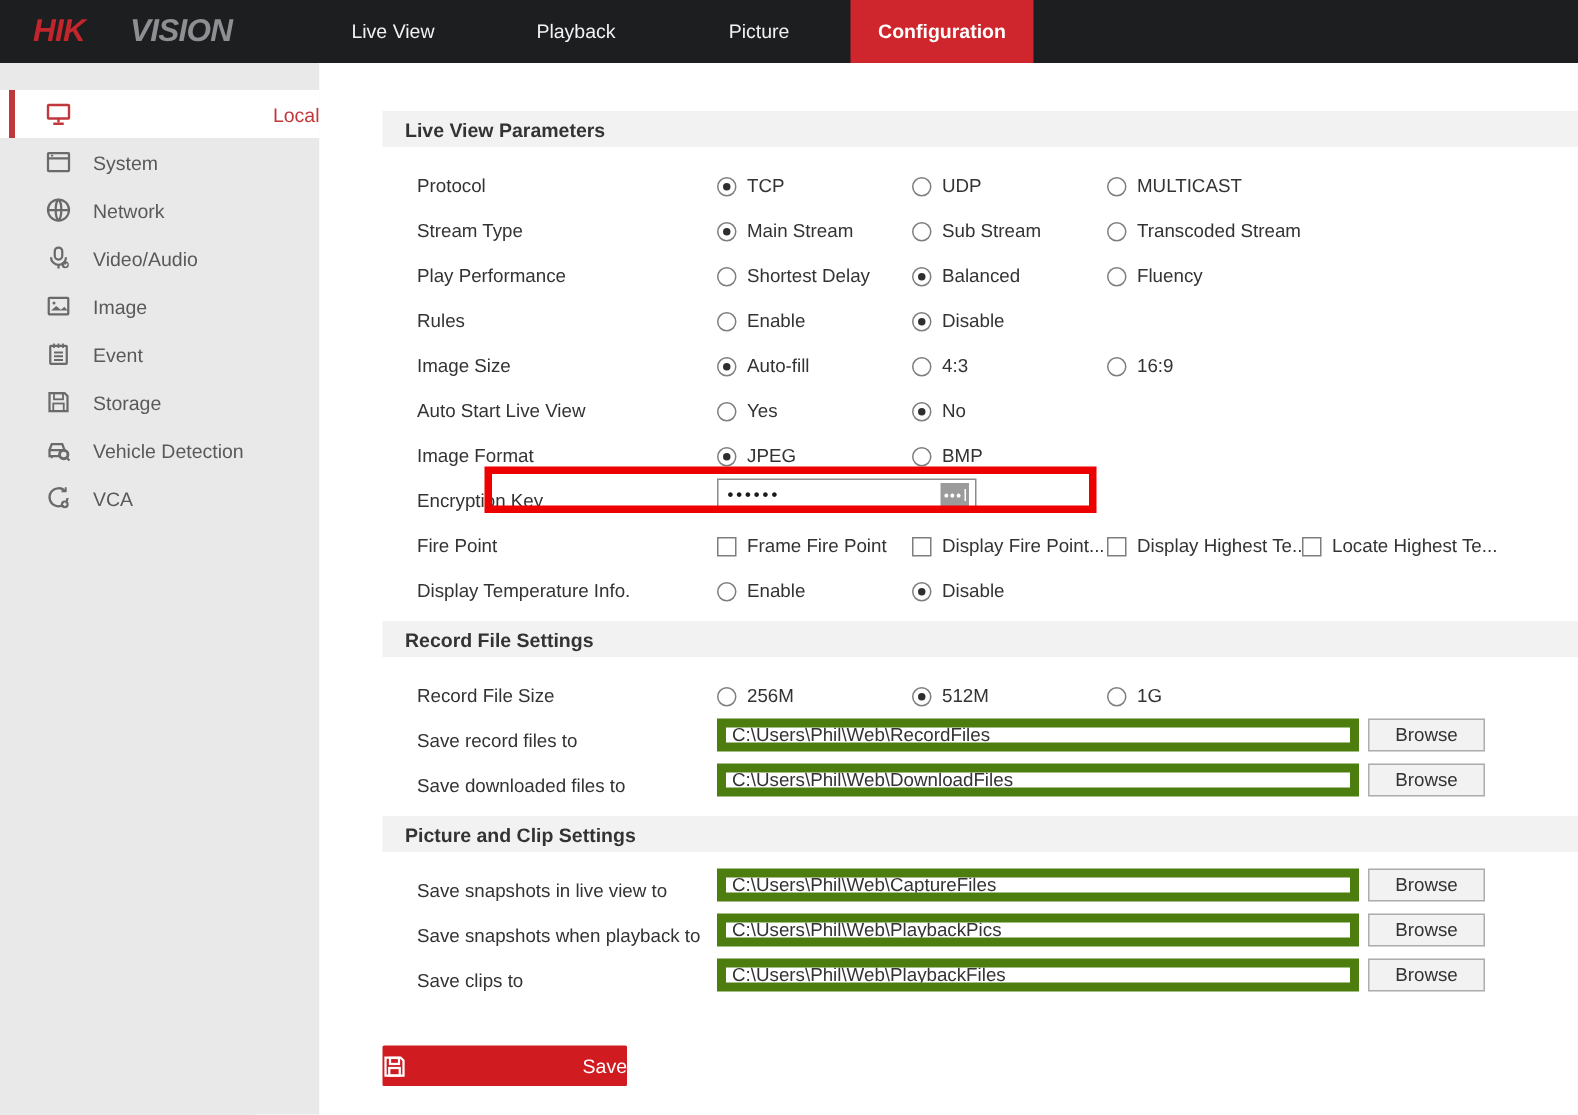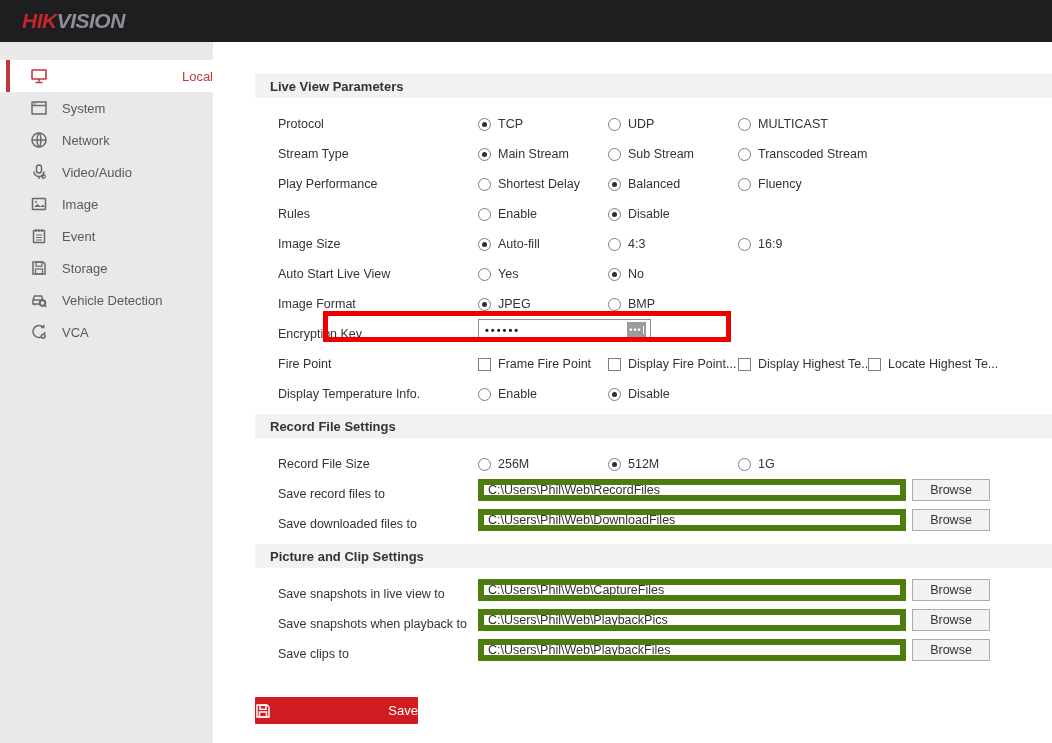--- a/index.html
+++ b/index.html
@@ -2,21 +2,21 @@
 <html><head>
 <meta charset="utf-8">
 <style>
   * { margin:0; padding:0; box-sizing:border-box; }
   html,body { width:1052px; height:743px; overflow:hidden; background:#fff;
               font-family:"Liberation Sans", sans-serif; }
 
   
   .topbar { position:absolute; left:0; top:0; width:1052px; height:42px; background:#1d1e20; }
   .logo { position:absolute; left:22px; top:0; height:42px; display:flex; align-items:center;
-          font-style:italic; font-weight:bold; font-size:21px; letter-spacing:-0.5px; }
+          font-style:italic; font-weight:bold; font-size:21px; letter-spacing:-0.5px;gap:30px; }
   .logo .hik { color:#c2262c; }
   .logo .vision { color:#8e8f92; }
   .tabs { position:absolute; left:201px; top:0; height:42px; display:flex; }
   .tab { width:122px; height:42px; line-height:42px; text-align:center; color:#f2f2f2;
          font-size:13px; cursor:pointer; }
   .tab.active { background:#ce262c; font-weight:bold; color:#fff; }
 
   
   .sidebar { position:absolute; left:0; top:42px; width:213px; height:701px; background:#e9e9e9; }
   .side-items { padding-top:18px; }
@@ -68,20 +68,26 @@
               gap:9px; cursor:pointer; font-family:"Liberation Sans", sans-serif; }
 </style>
 </head>
 <body>
 
 <div class="topbar">
   <div class="logo">
     <span class="hik">HIK</span>
       <span class="vision">VISION</span>
   </div>
+  <div class="tabs">
+    <div class="tab">Live View</div>
+    <div class="tab">Playback</div>
+    <div class="tab">Picture</div>
+    <div class="tab active">Configuration</div>
+  </div>
 </div>
 
 <div class="sidebar">
   <div class="side-items">
     <div class="side-item active">
       <span class="abar"></span>
       <svg width="18" height="18" viewBox="0 0 18 18" fill="none" stroke="#c0383c" stroke-width="1.6">
           <rect x="2" y="3" width="14" height="9" rx="0.5"></rect>
           <path d="M9 12v2.5M5.5 15.5h7"></path>
         </svg>

